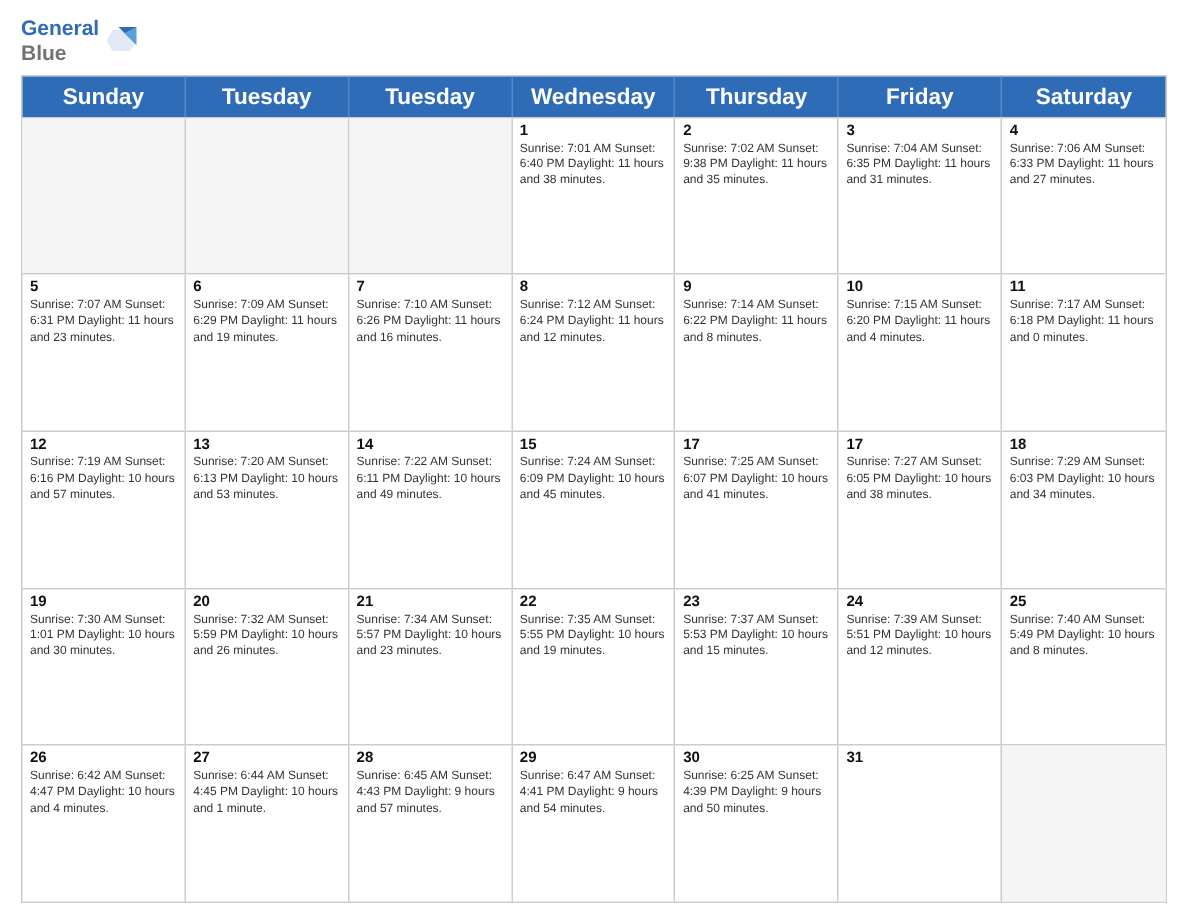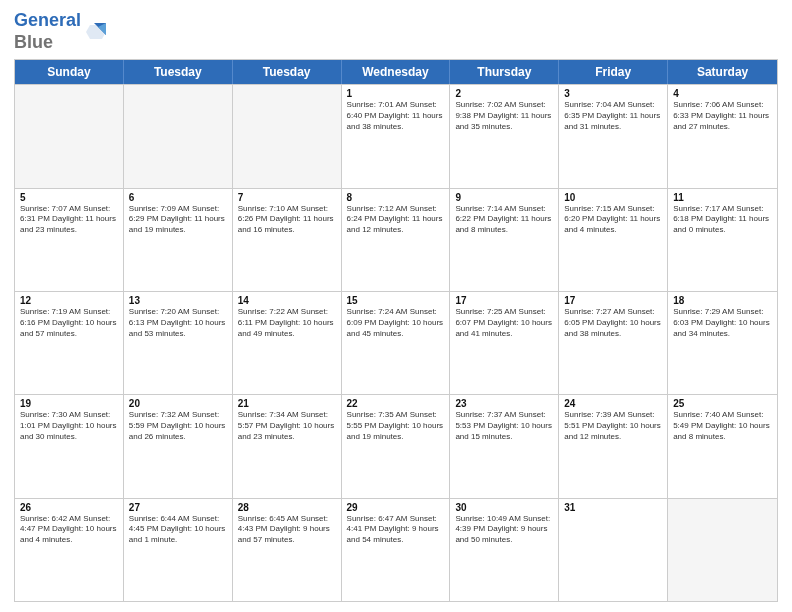--- a/index.html
+++ b/index.html
@@ -22,21 +22,21 @@
       justify-content: space-between;
       align-items: flex-start;
       margin-bottom: 6px;
     }
     .logo {
       display: flex;
       align-items: center;
       gap: 2px;
     }
     .logo-text {
-      font-size: 18px;
+      font-size: 14px;
       font-weight: bold;
       color: #1a1a2e;
       line-height: 1.2;
     }
     .logo-text span {
       color: #2e6cb8;
     }
     .title-block {
       text-align: right;
     }
@@ -58,21 +58,21 @@
       border: 1px solid #ccc;
     }
     .cal-header-row {
       display: grid;
       grid-template-columns: repeat(7, 1fr);
       background: #2e6cb8;
     }
     .cal-header-cell {
       color: #fff;
       font-weight: bold;
-      font-size: 12px;
+      font-size: 15px;
       padding: 5px 6px;
       text-align: center;
       border-right: 1px solid #5589cc;
     }
     .cal-header-cell:last-child { border-right: none; }
     .cal-body {
       flex: 1;
       display: flex;
       flex-direction: column;
     }
@@ -352,21 +352,21 @@
           </div>
           <div class="cal-cell">
             <div class="cell-day">29</div>
             <div class="cell-info">Sunrise: 6:47 AM
 Sunset: 4:41 PM
 Daylight: 9 hours
 and 54 minutes.</div>
           </div>
           <div class="cal-cell">
             <div class="cell-day">30</div>
-            <div class="cell-info">Sunrise: 10:49 AM
+            <div class="cell-info">Sunrise: 6:25 AM
 Sunset: 4:39 PM
 Daylight: 9 hours
 and 50 minutes.</div>
           </div>
           <div class="cal-cell">
             <div class="cell-day">31</div>
           </div>
           <div class="cal-cell empty"></div>
         </div>
       </div>

